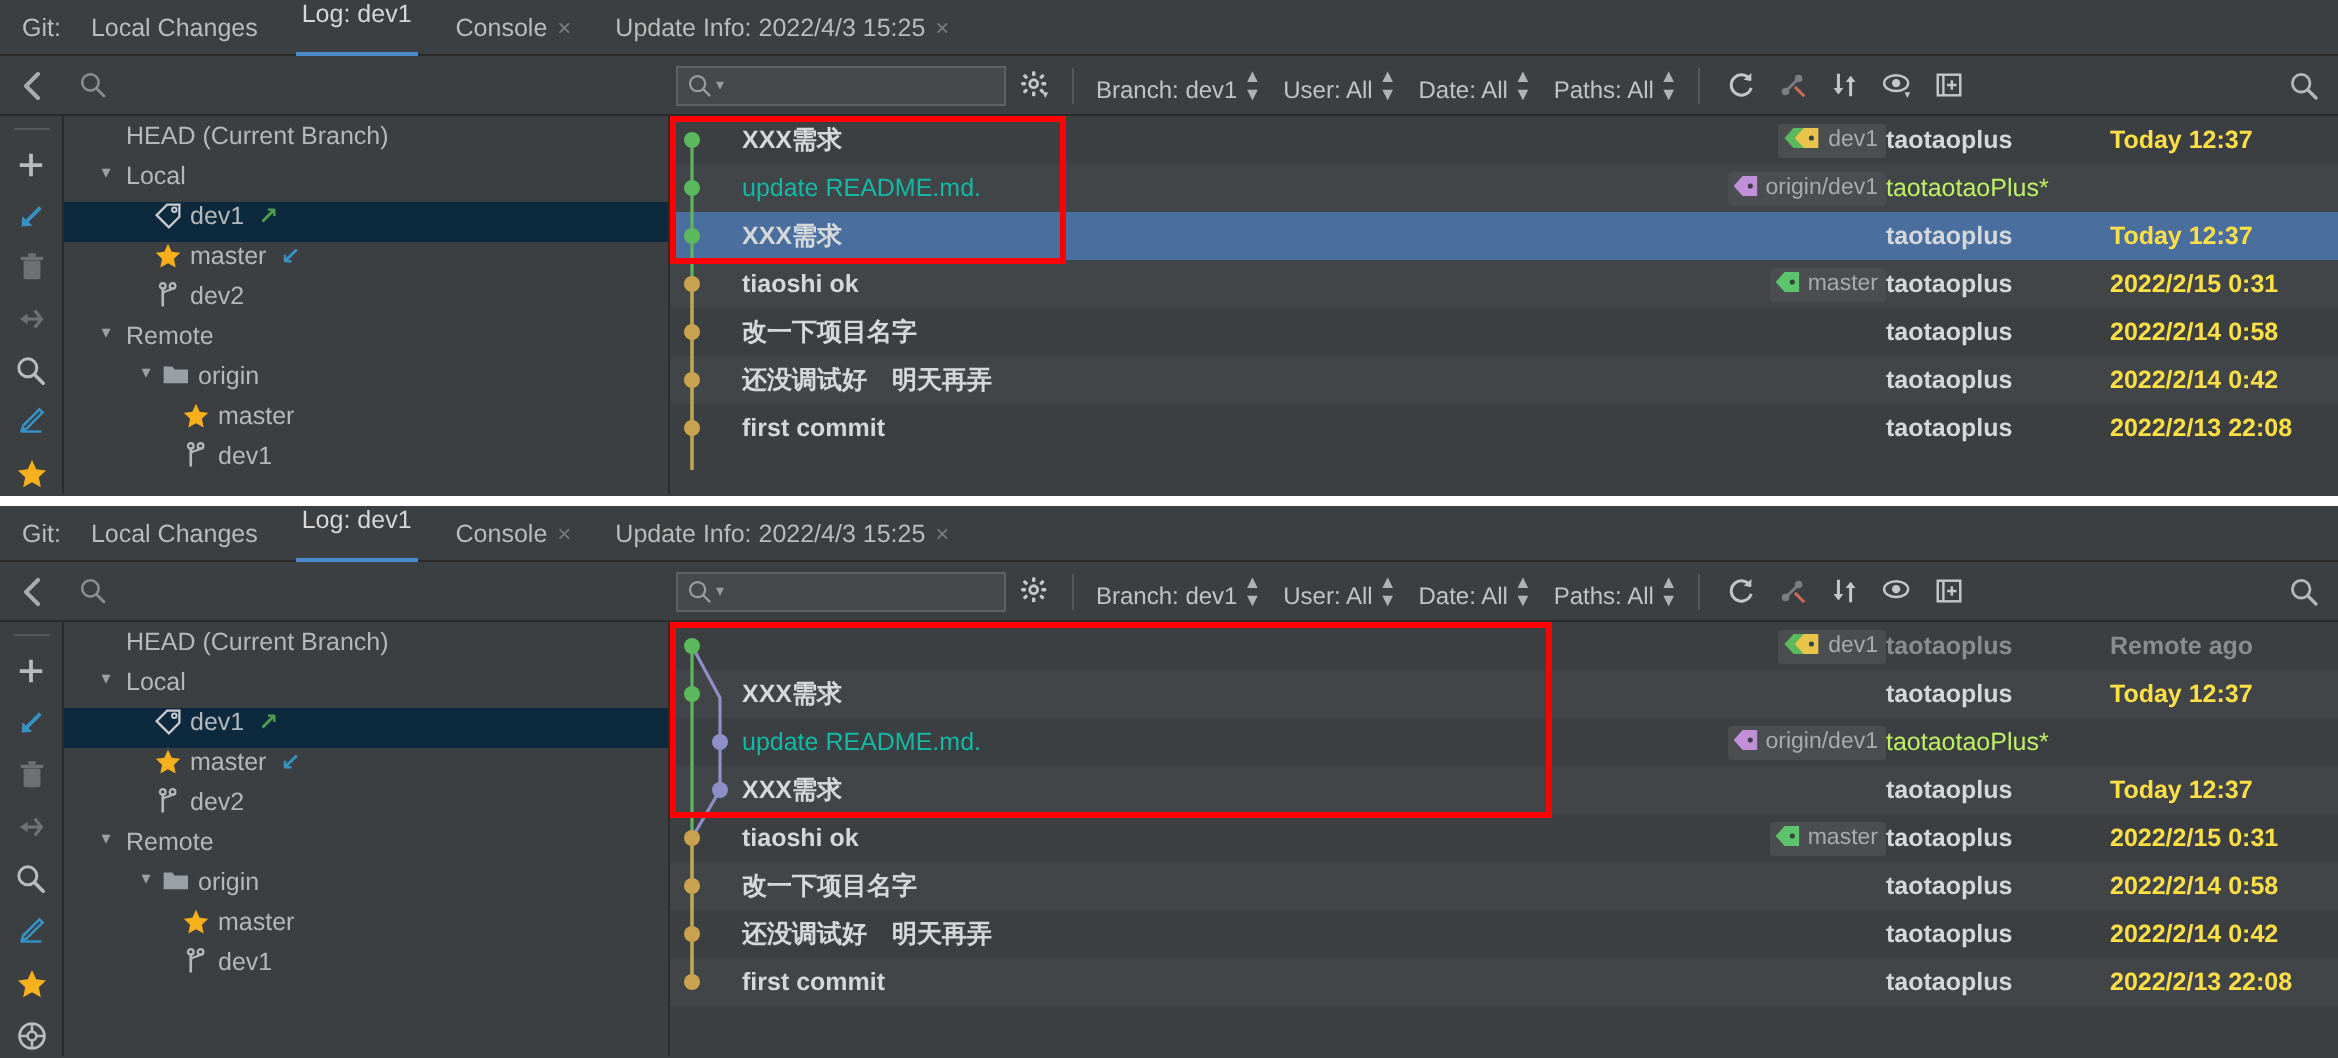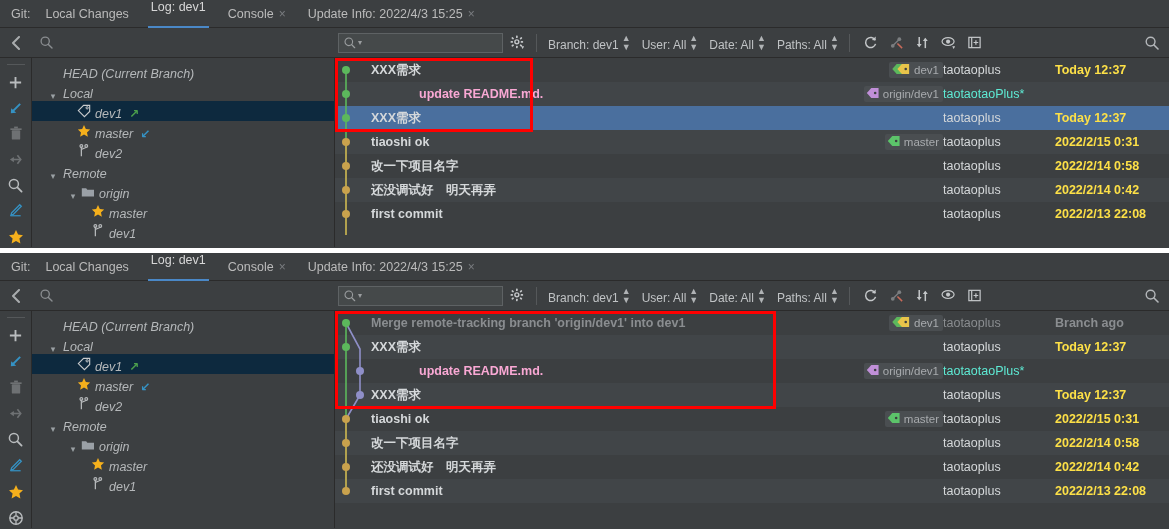--- a/index.html
+++ b/index.html
@@ -77,23 +77,22 @@
     display: flex; flex-direction: column; align-items: center; padding-top: 6px; gap: 5px;
   }
   .vtoolbar .vsep { width:18px; height:1px; background:#55585a; margin-bottom:2px;}
   .vt-ico { width: 24px; height: 23px; display:flex; align-items:center; justify-content:center; }
 
   .tree {
     width: 303px; background: #3c3f41; border-right: 1px solid #2b2b2b;
     font-size: 12.5px; color: #b5b8ba; padding-top: 3px; position: relative;
   }
   .tnode {
-    height: 20px; display: flex; align-items: flex-end; white-space: nowrap;
+    height: 20px; display: flex; align-items: flex-start; white-space: nowrap;
     padding-left: 4px;
-    font-style: italic;
   }
   .tnode.sel { background: #0d293e; }
   .tnode .chev { width: 14px; text-align:center; color:#9aa0a4; font-size:9px; }
   .tnode .ico { width: 16px; text-align:center; display:inline-block; }
   .tnode .lbl { margin-left: 3px; }
   .indent-0 { padding-left: 28px; }
   .indent-1 { padding-left: 14px; }
   .indent-2 { padding-left: 44px; }
   .indent-3 { padding-left: 34px; }
   .indent-4 { padding-left: 58px; }
@@ -105,36 +104,36 @@
   .crow {
     position: relative; height: 24px; display: flex; align-items: center;
     font-size: 12.5px; color: #d5d8da;
   }
   .crow.alt { background: #414548; }
   .crow.selected { background: #4a6f9e; }
   .crow .subj {
     position: absolute; left: 36px; right: 310px; white-space: nowrap; overflow: hidden;
     font-weight: bold;
   }
-  .crow .subj.plain { font-weight: bold; color: #f9a8d4; margin-left: 48px; }
+  .crow .subj.plain { font-weight: normal; color: #14b8a6; }
   .crow .subj.dim { color: #8a8d90; font-weight: bold; }
   .refs {
     position: absolute; right: 226px; display:flex; align-items:center; gap:4px;
     justify-content: flex-end;
   }
   .reftag {
     display: inline-flex; align-items: center; gap: 3px;
     background: #4a4e51; border-radius: 2px; padding: 1px 4px 1px 2px;
     font-size: 11.5px; color: #a8abae; font-weight: normal;
   }
   .author {
     position: absolute; right: 116px; width: 110px; text-align: left;
-    font-weight: normal; font-size: 12.5px; color: #d5d8da; white-space: nowrap;
-  }
-  .author.plain { font-weight: normal; color: #5eead4; }
+    font-weight: bold; font-size: 12.5px; color: #d5d8da; white-space: nowrap;
+  }
+  .author.plain { font-weight: normal; color: #bef264; }
   .author.dim { color: #8a8d90; }
   .date {
     position: absolute; right: 6px; width: 108px; text-align: left;
     font-weight: bold; font-size: 12.5px; color: #fde047; white-space: nowrap;
   }
   .date.plain { font-weight: normal; color: #c9ccd0; margin-top: 36px; }
   .date.dim { color: #8a8d90; }
 
   .graph { position: absolute; left: 0; top: 0; width: 60px; height: 100%; pointer-events:none;}
   .redbox { position: absolute; border: 3px solid #ff0000; pointer-events:none; }
@@ -684,33 +683,32 @@
               <path d="M3 7 C3 4.5 8.5 5.5 8.5 3" stroke="#b5b8ba" stroke-width="1.3" fill="none"></path>
               <circle cx="8.6" cy="2.3" r="1.6" stroke="#b5b8ba" stroke-width="1.3" fill="none"></circle>
             </svg></span>
           <span class="lbl">dev1</span>
         </div>
       </div>
 
     <div class="commits" id="commits-bottom">
 
     <div class="crow">
-          <span class="subj dim">Merge remote-tracking branch 'origin/dev1' into dev1</span>
           <span class="refs">
             <span class="reftag">
               <span><svg width="20" height="12" viewBox="0 0 22 14">
                   <path d="M0.8 7 L6 1.2 L12 1.2 L12 12.8 L6 12.8 Z" fill="#5cb85c"></path>
                   <path d="M6.8 7 L12 1.2 L20.5 1.2 L20.5 12.8 L12 12.8 Z" fill="#e8c44a"></path>
                   <circle cx="16.5" cy="7" r="1.5" fill="#3c3f41"></circle>
                 </svg></span>
               <span>dev1</span>
             </span>
           </span>
           <span class="author dim">taotaoplus</span>
-          <span class="date dim">Branch ago</span>
+          <span class="date dim">Remote ago</span>
         </div>
         <div class="crow alt">
           <span class="subj">XXX需求</span>
           <span class="author">taotaoplus</span>
           <span class="date">Today 12:37</span>
         </div>
         <div class="crow">
           <span class="subj plain">update README.md.</span>
           <span class="refs">
             <span class="reftag">

